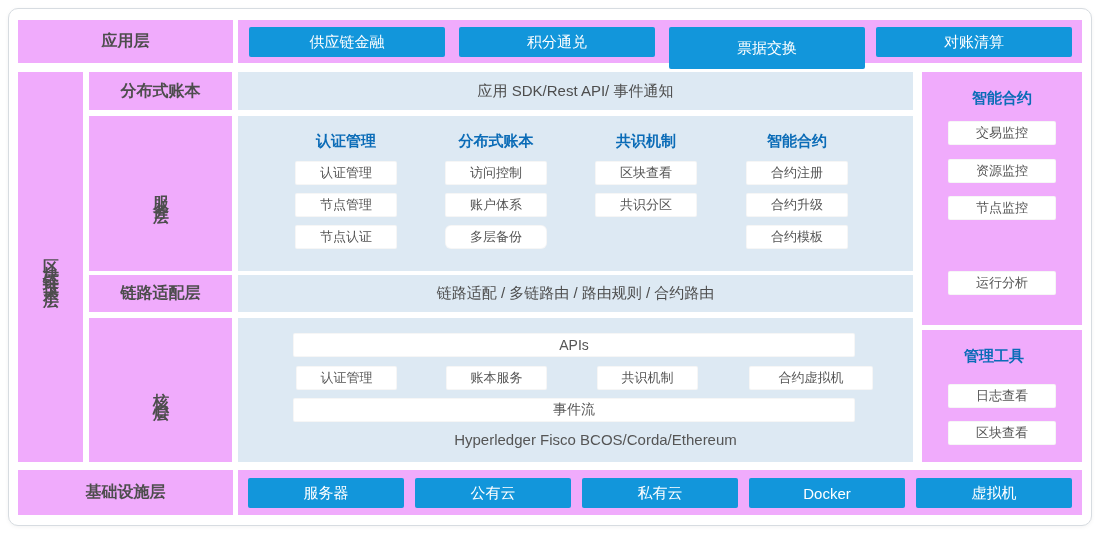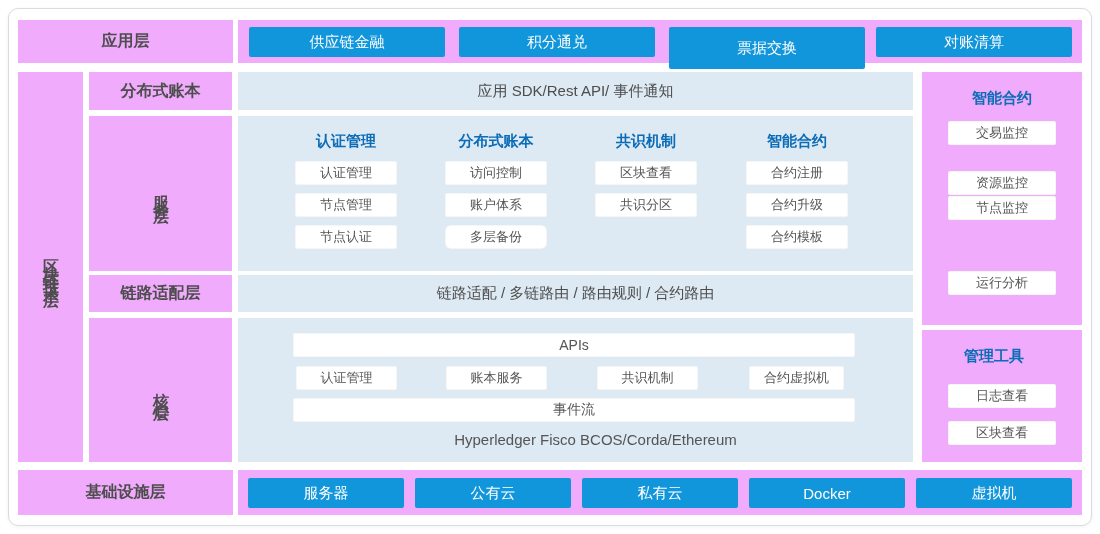--- a/index.html
+++ b/index.html
@@ -66,31 +66,31 @@
   </div>
 
   <div class="abs lblue ctext" style="left:238px;top:275px;width:675px;height:37px;">链路适配 / 多链路由 / 路由规则 / 合约路由</div>
 
   <div class="abs lblue" style="left:238px;top:318px;width:675px;height:144px;">
     <div class="abs wbox" style="left:55px;top:15px;width:562px;height:24px;font-size:14px;">APIs</div>
 
     <div class="abs wbox" style="left:58px;top:48px;width:101px;height:24px;">认证管理</div>
     <div class="abs wbox" style="left:208px;top:48px;width:101px;height:24px;">账本服务</div>
     <div class="abs wbox" style="left:359px;top:48px;width:101px;height:24px;">共识机制</div>
-    <div class="abs wbox" style="left:511px;top:48px;width:95px;height:24px;">合约虚拟机</div>
+    <div class="abs wbox" style="left:511px;top:48px;width:124px;height:24px;">合约虚拟机</div>
 
     <div class="abs wbox" style="left:55px;top:80px;width:562px;height:24px;font-size:14px;">事件流</div>
 
     <div class="abs plat" style="left:0px;top:112px;width:675px;height:20px;margin-left:20px;">Hyperledger Fisco BCOS/Corda/Ethereum</div>
   </div>
 
   <div class="abs gray" style="left:922px;top:72px;width:160px;height:253px;">
     <div class="abs colhead" style="left:0px;top:16px;width:160px;height:20px;">智能合约</div>
     <div class="abs wbox" style="left:26px;top:49px;width:108px;height:24px;">交易监控</div>
-    <div class="abs wbox" style="left:26px;top:87px;width:108px;height:24px;margin-top:12px;">资源监控</div>
+    <div class="abs wbox" style="left:26px;top:87px;width:108px;height:24px;">资源监控</div>
     <div class="abs wbox" style="left:26px;top:124px;width:108px;height:24px;">节点监控</div>
     <div class="abs wbox" style="left:26px;top:199px;width:108px;height:24px;">运行分析</div>
   </div>
 
   <div class="abs gray" style="left:922px;top:330px;width:160px;height:132px;">
     <div class="abs colhead" style="left:4px;top:16px;width:136px;height:20px;">管理工具</div>
     <div class="abs wbox" style="left:26px;top:54px;width:108px;height:24px;">日志查看</div>
     <div class="abs wbox" style="left:26px;top:91px;width:108px;height:24px;">区块查看</div>
   </div>
 

